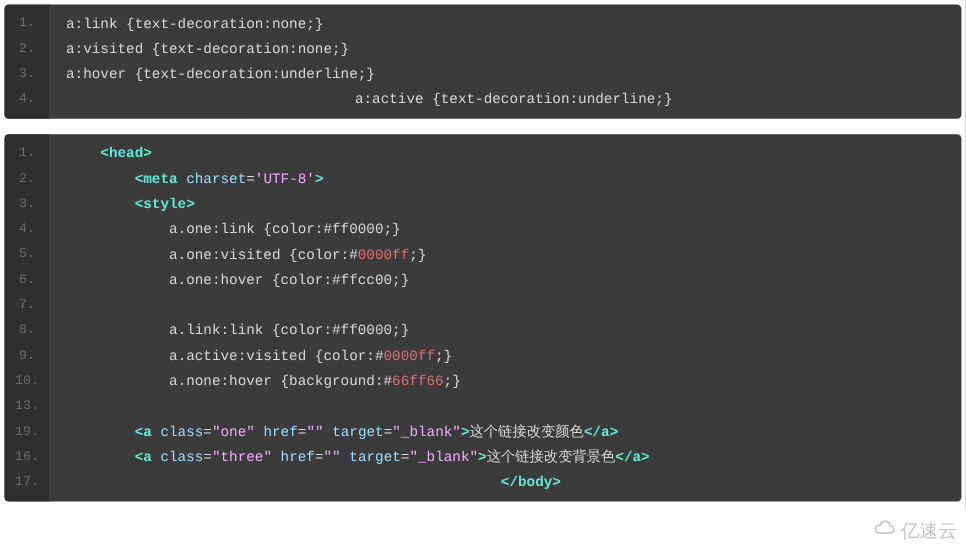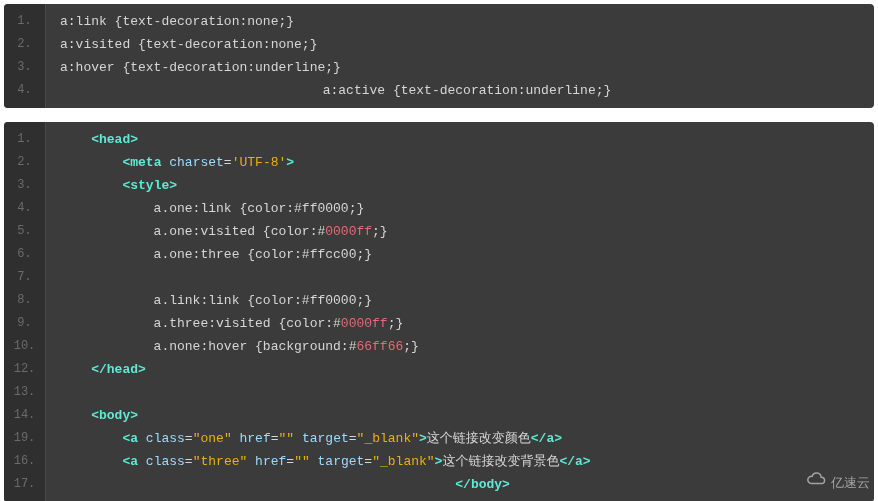--- a/index.html
+++ b/index.html
@@ -39,33 +39,33 @@
     padding: 2px 0 0 14px;
     white-space: pre;
     color: #d6d6d6;
   }
   .code-row:first-child .line { padding-top: 7px; }
   .code-row:last-child .line { padding-bottom: 7px; text-align: center; }
 
   .c-plain { color: #d6d6d6; }
   .c-tag   { color: #5eead4; font-weight: bold; }
   .c-attr  { color: #9cdcfe; }
-  .c-valgreen { color: #eab308; font-family: Liberation Mono, monospace; }
+  .c-valgreen { color: #f0abfc; font-family: Liberation Mono, monospace; }
   .c-red   { color: #e06c75; }
 
   .watermark {
     position: fixed;
     right: 8px;
     bottom: 8px;
     display: flex;
     align-items: center;
     gap: 4px;
     color: #b8b8b8;
     font-family: Arial, sans-serif;
-    font-size: 13px;
+    font-size: 17px;
     opacity: 0.85;
   }
   .watermark svg { width: 22px; height: 16px; stroke: #b8b8b8; fill: none; stroke-width: 1.6; }
 </style>
 </head>
 <body>
 
 <div class="code-block" id="block1">
     <div class="code-row">
       <div class="gutter">1.</div>
@@ -100,49 +100,41 @@
     <div class="code-row">
       <div class="gutter">4.</div>
       <div class="line"><span class="c-plain">            a.one:link {color:#ff0000;}</span></div>
     </div>
     <div class="code-row">
       <div class="gutter">5.</div>
       <div class="line"><span class="c-plain">            a.one:visited {color:#</span><span class="c-red">0000ff</span><span class="c-plain">;}</span></div>
     </div>
     <div class="code-row">
       <div class="gutter">6.</div>
-      <div class="line"><span class="c-plain">            a.one:three {color:#ffcc00;}</span></div>
+      <div class="line"><span class="c-plain">            a.one:hover {color:#ffcc00;}</span></div>
     </div>
     <div class="code-row">
       <div class="gutter">7.</div>
       <div class="line"><span class="c-plain"> </span></div>
     </div>
     <div class="code-row">
       <div class="gutter">8.</div>
       <div class="line"><span class="c-plain">            a.link:link {color:#ff0000;}</span></div>
     </div>
     <div class="code-row">
       <div class="gutter">9.</div>
-      <div class="line"><span class="c-plain">            a.three:visited {color:#</span><span class="c-red">0000ff</span><span class="c-plain">;}</span></div>
+      <div class="line"><span class="c-plain">            a.active:visited {color:#</span><span class="c-red">0000ff</span><span class="c-plain">;}</span></div>
     </div>
     <div class="code-row">
       <div class="gutter">10.</div>
       <div class="line"><span class="c-plain">            a.none:hover {background:#</span><span class="c-red">66ff66</span><span class="c-plain">;}</span></div>
     </div>
     <div class="code-row">
-      <div class="gutter">12.</div>
-      <div class="line"><span class="c-plain">    </span><span class="c-tag">&lt;/head&gt;</span></div>
-    </div>
-    <div class="code-row">
       <div class="gutter">13.</div>
       <div class="line"><span class="c-plain"> </span></div>
-    </div>
-    <div class="code-row">
-      <div class="gutter">14.</div>
-      <div class="line"><span class="c-plain">    </span><span class="c-tag">&lt;body&gt;</span></div>
     </div>
     <div class="code-row">
       <div class="gutter">19.</div>
       <div class="line"><span class="c-plain">        </span><span class="c-tag">&lt;a</span><span class="c-plain"> </span><span class="c-attr">class</span><span class="c-plain">=</span><span class="c-valgreen">"one"</span><span class="c-plain"> </span><span class="c-attr">href</span><span class="c-plain">=</span><span class="c-valgreen">""</span><span class="c-plain"> </span><span class="c-attr">target</span><span class="c-plain">=</span><span class="c-valgreen">"_blank"</span><span class="c-tag">&gt;</span><span class="c-plain">这个链接改变颜色</span><span class="c-tag">&lt;/a&gt;</span></div>
     </div>
     <div class="code-row">
       <div class="gutter">16.</div>
       <div class="line"><span class="c-plain">        </span><span class="c-tag">&lt;a</span><span class="c-plain"> </span><span class="c-attr">class</span><span class="c-plain">=</span><span class="c-valgreen">"three"</span><span class="c-plain"> </span><span class="c-attr">href</span><span class="c-plain">=</span><span class="c-valgreen">""</span><span class="c-plain"> </span><span class="c-attr">target</span><span class="c-plain">=</span><span class="c-valgreen">"_blank"</span><span class="c-tag">&gt;</span><span class="c-plain">这个链接改变背景色</span><span class="c-tag">&lt;/a&gt;</span></div>
     </div>
     <div class="code-row">

